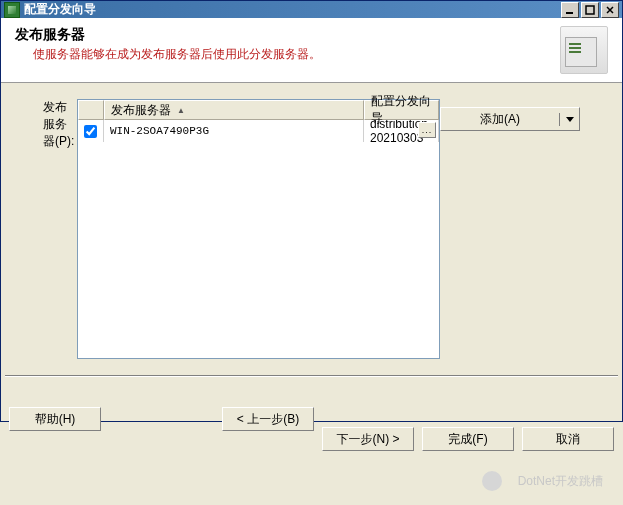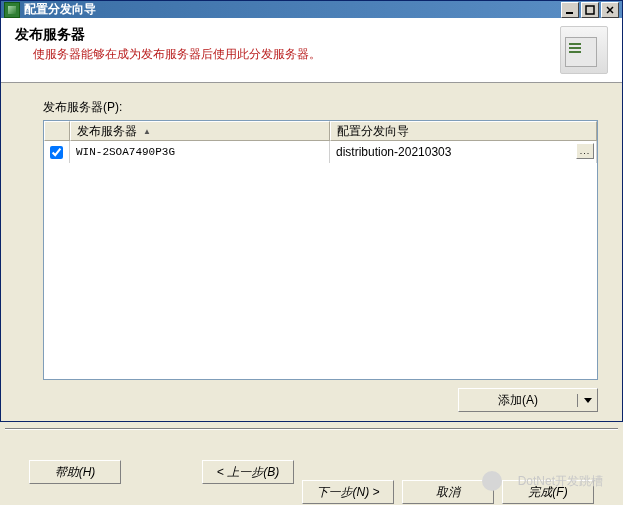--- a/index.html
+++ b/index.html
@@ -12,21 +12,21 @@
 .titlebar .btns { display: flex; gap: 2px; }
 .winbtn { width: 18px; height: 16px; background: #d4d0c8; border: 1px solid #fff; border-right-color: #404040; border-bottom-color: #404040; display: flex; align-items: center; justify-content: center; color: #000; font-family: Arial; font-size: 10px; font-weight: bold; cursor: pointer; }
 .winbtn svg { width: 10px; height: 10px; }
 .header { background: #fff; padding: 8px 14px; display: flex; border-bottom: 1px solid #999; }
 .header-text { flex: 1; }
 .header h1 { font-size: 14px; font-weight: bold; color: #000; margin-bottom: 2px; }
 .header .desc { padding-left: 18px; color: #b91c1c; }
 .header-img { width: 48px; height: 48px; background: linear-gradient(180deg,#f5f5f5,#ddd); border: 1px solid #ccc; border-radius: 2px; position: relative; }
 .header-img:before { content: ""; position: absolute; left: 4px; top: 10px; width: 30px; height: 28px; background: #e8e8e8; border: 1px solid #aaa; }
 .header-img:after { content: ""; position: absolute; left: 8px; top: 16px; width: 12px; height: 2px; background: #4a7a3a; box-shadow: 0 4px 0 #4a7a3a, 0 8px 0 #4a7a3a; }
-.content { flex: 1; padding: 16px 24px 10px 42px; display: flex; flex-direction: column; }
+.content { flex: 1; padding: 16px 42px 10px 42px; display: flex; flex-direction: row; }
 .section-label { margin-bottom: 4px; }
 .grid { background: #fff; border: 1px solid #7f9db9; height: 260px; display: flex; flex-direction: column; }
 .grid-head { display: flex; background: #ece9d8; }
 .grid-head .cell { border: 1px solid; border-color: #fff #aca899 #aca899 #fff; padding: 3px 6px; background: #ece9d8; height: 20px; display: flex; align-items: center; }
 .col-check { width: 26px; justify-content: center; }
 .col1 { width: 260px; }
 .col2 { flex: 1; }
 .sort-arrow { margin-left: 6px; font-size: 8px; color: #555; }
 .grid-body { flex: 1; overflow: auto; }
 .grid-row { display: flex; height: 22px; }
@@ -35,21 +35,21 @@
 .grid-row input[type=checkbox] { width: 13px; height: 13px; }
 .grid-row .col2 { position: relative; }
 .ellipsis-btn { position: absolute; right: 2px; top: 2px; width: 18px; height: 16px; background: #ece9d8; border: 1px solid; border-color: #fff #808080 #808080 #fff; display: flex; align-items: center; justify-content: center; cursor: pointer; font-size: 9px; letter-spacing: 1px; }
 .add-row { display: flex; justify-content: flex-end; margin-top: 8px; }
 .btn { background: #ece9d8; border: 1px solid; border-color: #fff #808080 #808080 #fff; padding: 3px 12px; height: 24px; min-width: 96px; display: inline-flex; align-items: center; justify-content: center; cursor: pointer; }
 .dropdown-btn { display: flex; padding: 0; min-width: 140px; }
 .dropdown-btn .main { flex: 1; display: flex; align-items: center; justify-content: center; }
 .dropdown-btn .arrow { width: 20px; border-left: 1px solid #808080; display: flex; align-items: center; justify-content: center; }
 .dropdown-btn .arrow:before { content: ""; border: 4px solid transparent; border-top: 5px solid #000; margin-top: 4px; }
 .separator { height: 2px; border-top: 1px solid #808080; border-bottom: 1px solid #fff; margin: 6px 4px 10px; }
-.footer { padding: 0 28px 12px; display: flex; align-items: center; font-style: italic; }
+.footer { padding: 0 8px 12px; display: flex; align-items: center; }
 .footer .btn { min-width: 92px; }
 .footer-spacer { flex: 1; }
 .footer .btn + .btn { margin-left: 8px; margin-top: 40px; }
 .watermark { position: absolute; right: 20px; bottom: 14px; color: #c8c8c8; font-size: 13px; pointer-events: none; display: flex; align-items: center; gap: 16px; }
 .watermark .circ { width: 20px; height: 20px; border-radius: 50%; background: #d6d6d6; }
 </style>
 </head>
 <body>
 
 <div class="window">
@@ -119,21 +119,21 @@
     </div>
   </div>
 
   <div class="separator"></div>
 
   <div class="footer">
     <div class="btn">帮助(H)</div>
     <div class="footer-spacer"></div>
     <div class="btn">&lt; 上一步(B)</div>
     <div class="btn">下一步(N) &gt;</div>
+    <div class="btn">完成(F)</div>
     <div class="btn">取消</div>
-    <div class="btn">完成(F)</div>
   </div>
 </div>
 
 <div class="watermark">
   <div class="circ"></div>
   <span>DotNet开发跳槽</span>
 </div>
 
 </body></html>

